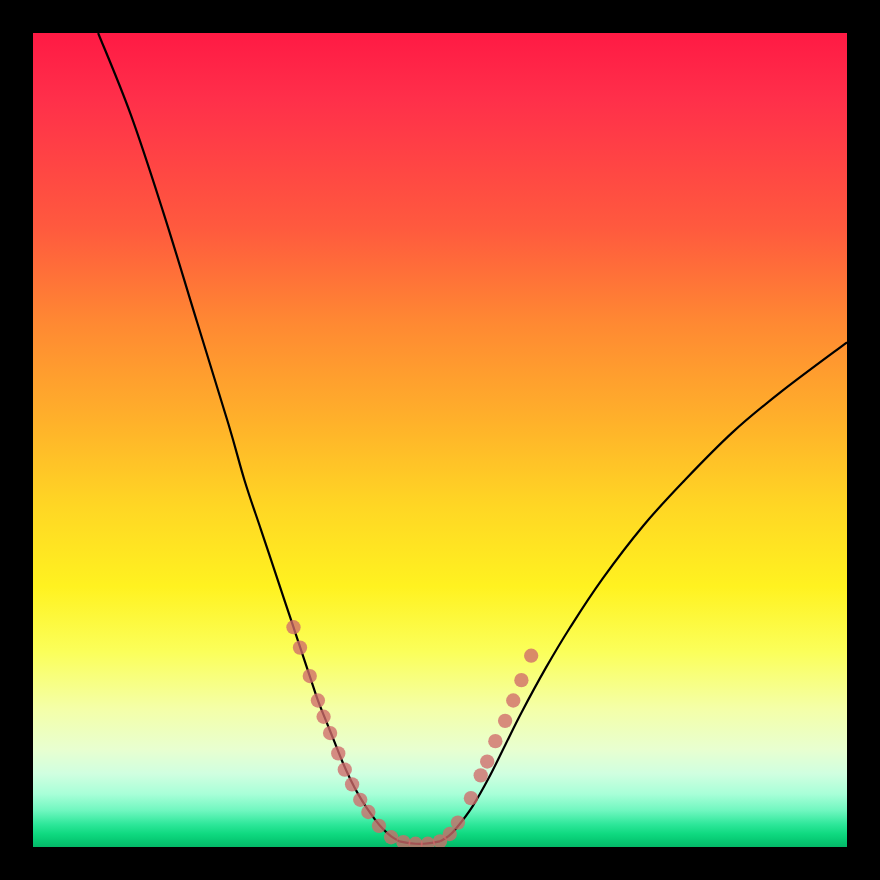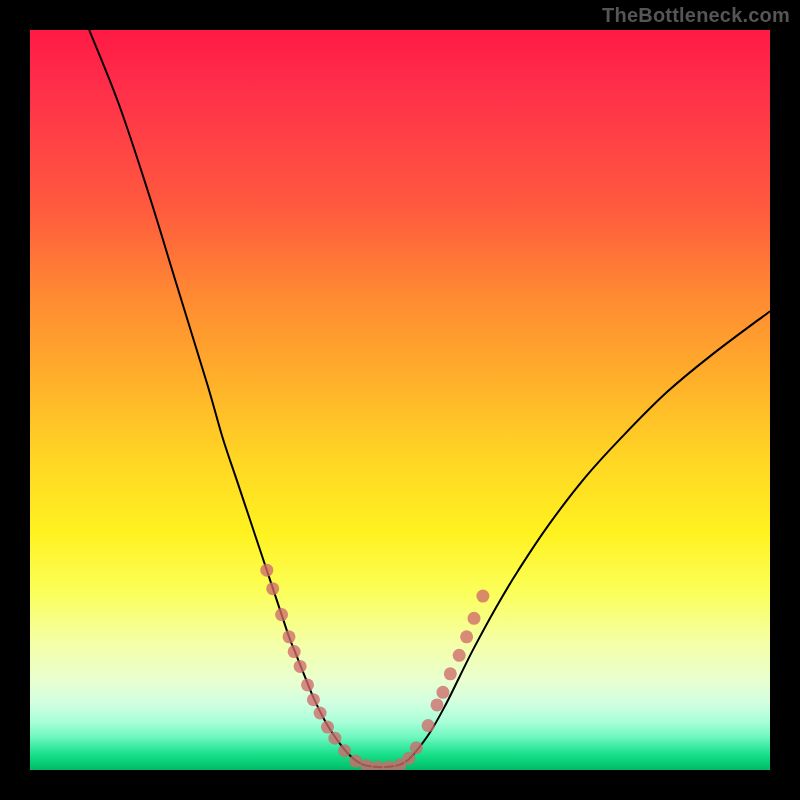--- a/index.html
+++ b/index.html
@@ -64,21 +64,20 @@
   }
   .dot {
     fill: #cf6a6a;
     opacity: 0.78;
   }
 </style>
 </head>
 <body>
 
 <div class="frame">
-  <div class="watermark">TheBottleneck.com</div>
   <div class="plot">
     <div class="gradient"></div>
     <svg class="curves" viewBox="0 0 740 740" preserveAspectRatio="none">
       <path id="path-left" class="curve" d="M 59.20 0.00 C 64.53 13.32, 78.14 44.70, 88.80 74.00 C 99.46 103.30, 107.74 129.50, 118.40 162.80 C 129.06 196.10, 137.34 224.37, 148.00 259.00 C 158.66 293.63, 169.61 328.56, 177.60 355.20 C 185.59 381.84, 187.07 389.68, 192.40 407.00 C 197.73 424.32, 201.87 435.42, 207.20 451.40 C 212.53 467.38, 216.67 479.82, 222.00 495.80 C 227.33 511.78, 231.47 524.22, 236.80 540.20 C 242.13 556.18, 247.60 572.61, 251.60 584.60 C 255.60 596.59, 256.34 599.47, 259.00 606.80 C 261.66 614.13, 263.74 618.64, 266.40 625.30 C 269.06 631.96, 271.14 637.14, 273.80 643.80 C 276.46 650.46, 278.54 656.04, 281.20 662.30 C 283.86 668.56, 285.94 673.12, 288.60 678.58 C 291.26 684.04, 293.34 687.98, 296.00 692.64 C 298.66 697.30, 300.74 700.48, 303.40 704.48 C 306.06 708.48, 308.14 711.38, 310.80 714.84 C 313.46 718.30, 315.54 720.92, 318.20 723.72 C 320.86 726.52, 322.94 728.38, 325.60 730.38 C 328.26 732.38, 331.67 734.02, 333.00 734.82"></path>
       <path id="path-valley" class="curve" d="M 333.00 734.82 C 334.33 735.09, 337.74 735.90, 340.40 736.30 C 343.06 736.70, 345.14 736.91, 347.80 737.04 C 350.46 737.17, 352.54 737.17, 355.20 737.04 C 357.86 736.91, 359.94 736.70, 362.60 736.30 C 365.26 735.90, 368.67 735.09, 370.00 734.82"></path>
       <path id="path-right" class="curve" d="M 370.00 734.82 C 371.33 734.02, 374.74 732.51, 377.40 730.38 C 380.06 728.25, 380.80 727.91, 384.80 722.98 C 388.80 718.05, 394.27 711.26, 399.60 703.00 C 404.93 694.74, 409.07 687.09, 414.40 677.10 C 419.73 667.11, 423.87 658.16, 429.20 647.50 C 434.53 636.84, 437.34 630.55, 444.00 617.90 C 450.66 605.25, 458.21 591.19, 466.20 577.20 C 474.19 563.21, 479.08 554.85, 488.40 540.20 C 497.72 525.55, 506.01 512.45, 518.00 495.80 C 529.99 479.15, 541.68 463.68, 555.00 447.70 C 568.32 431.72, 577.35 422.32, 592.00 407.00 C 606.65 391.68, 620.42 377.25, 636.40 362.60 C 652.38 347.95, 662.15 340.25, 680.80 325.60 C 699.45 310.95, 729.34 289.19, 740.00 281.20"></path>
       <g id="dots-group">
           <circle cx="236.80" cy="540.20" r="6.5" class="dot"></circle>
           <circle cx="242.72" cy="558.70" r="6.5" class="dot"></circle>
           <circle cx="251.60" cy="584.60" r="6.5" class="dot"></circle>

